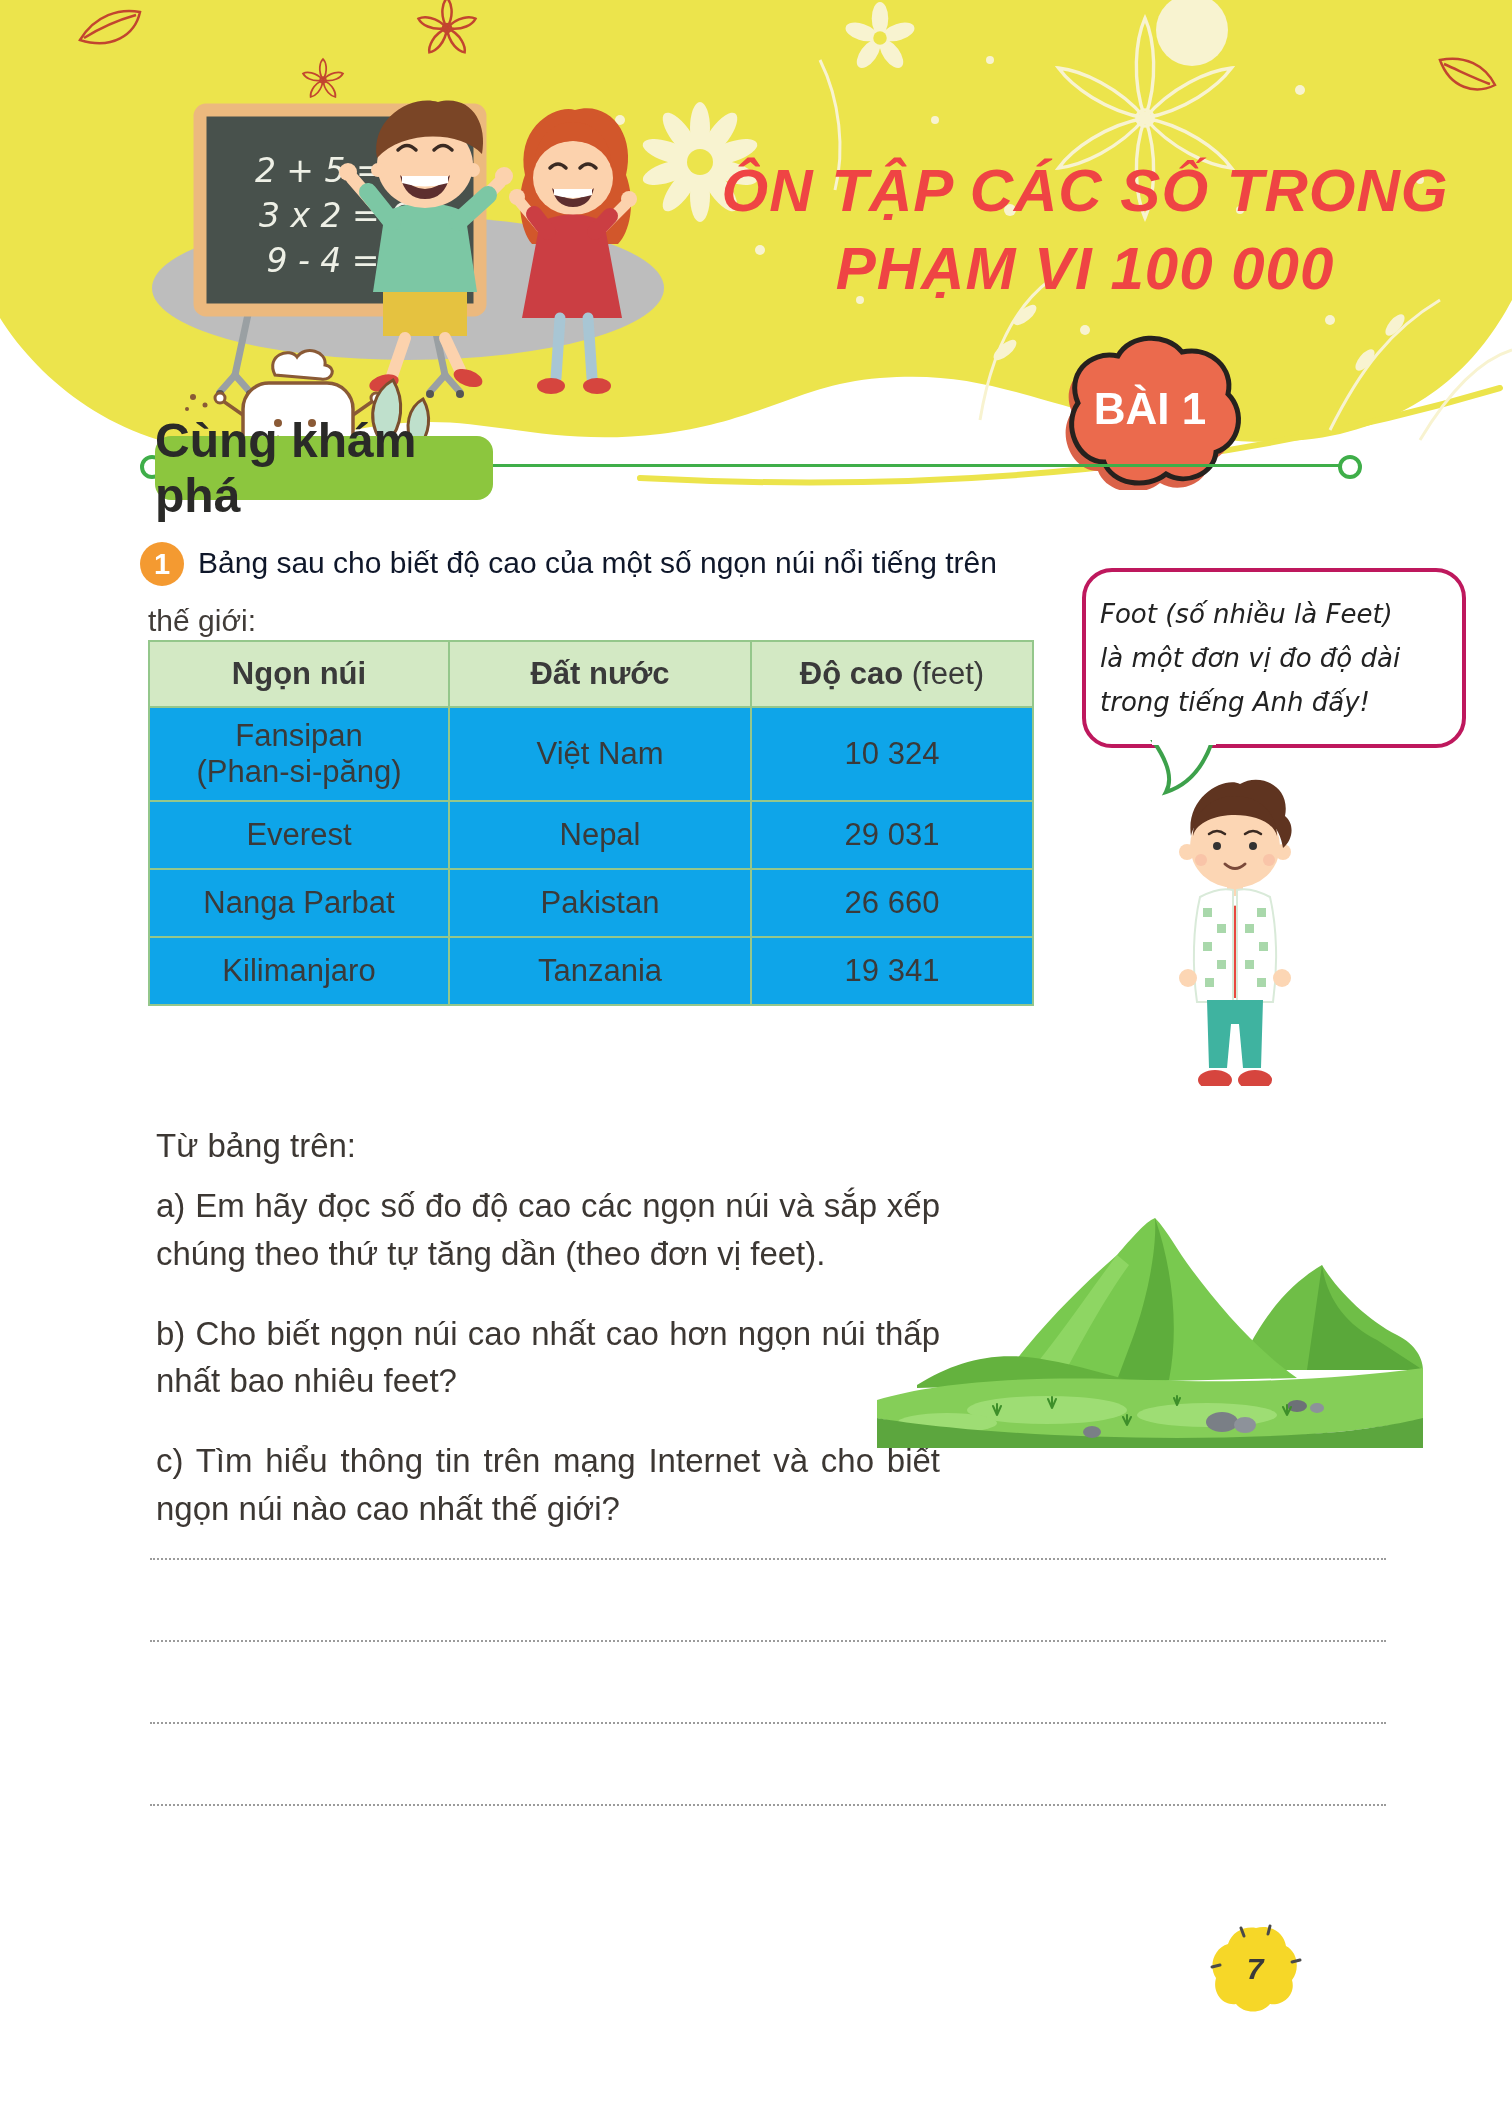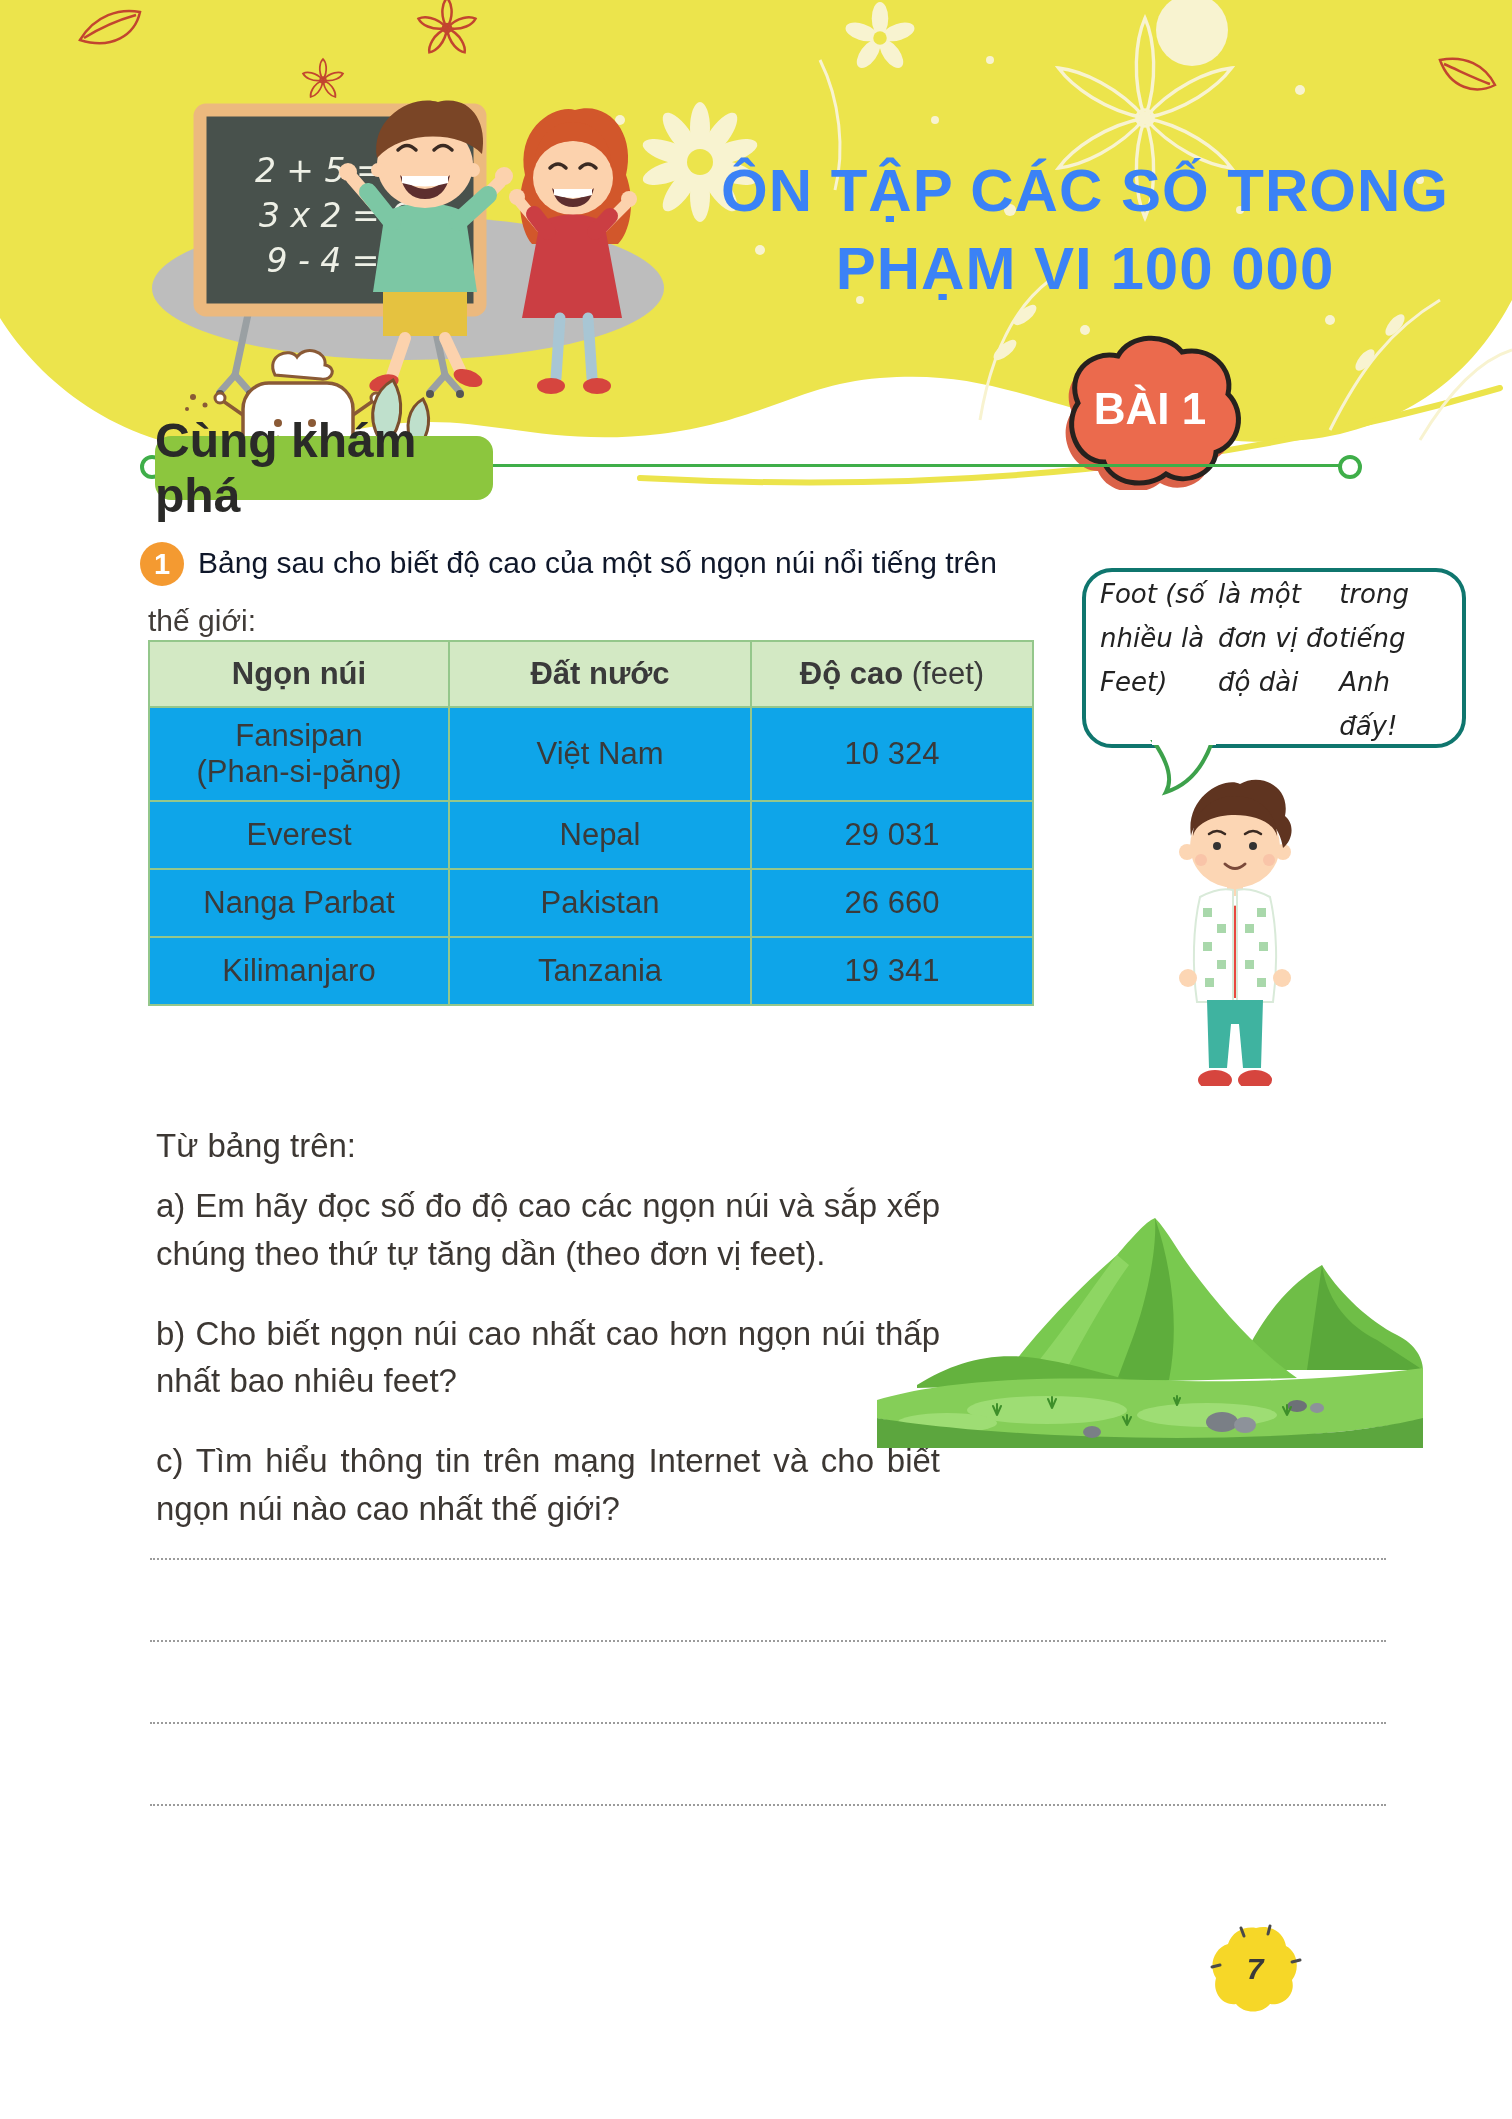--- a/index.html
+++ b/index.html
@@ -4,21 +4,21 @@
 <style>
   html,body{margin:0;padding:0;background:#fff;}
   .page{position:relative;width:1512px;height:2119px;background:#fff;overflow:hidden;
         font-family:"Liberation Sans",sans-serif;}
 
   
   .band-svg{position:absolute;left:0;top:0;width:1512px;height:500px;}
   .decor-svg{position:absolute;left:0;top:0;width:1512px;height:500px;pointer-events:none;}
   .kids-svg{position:absolute;left:140px;top:80px;width:560px;height:320px;}
   .title{position:absolute;left:690px;top:152px;width:790px;text-align:center;
-         font-weight:800;font-size:60px;line-height:78px;color:#3b82f6;letter-spacing:1px;}
+         font-weight:800;font-size:60px;line-height:78px;color:#ef4444;letter-spacing:1px;font-style:italic;}
   .badge-svg{position:absolute;left:1048px;top:328px;width:208px;height:162px;}
   .mallow-svg{position:absolute;left:175px;top:345px;width:260px;height:160px;}
 
   
   .explore-line{position:absolute;left:160px;top:464px;width:1184px;height:3px;background:#3fae49;}
   .explore-circle{position:absolute;width:16px;height:16px;border:4px solid #3fae49;border-radius:50%;background:#fff;}
   .explore-circle.left{left:140px;top:455px;}
   .explore-circle.right{left:1338px;top:455px;}
   .explore-label{position:absolute;left:155px;top:436px;width:338px;height:64px;background:#8cc63e;
          border-radius:16px;display:flex;align-items:center;justify-content:center;
@@ -36,21 +36,21 @@
           table-layout:fixed;font-size:31px;color:#3a3a3a;background:#0ea5e9;}
   .mtable th,.mtable td{border:2px solid #94c78b;text-align:center;vertical-align:middle;padding:2px;}
   .mtable thead th{background:#d3e9c4;height:60px;font-weight:bold;}
   .mtable .hdr-normal{font-weight:normal;}
   .mtable td{height:62px;}
   .mtable tr.tall td{height:88px;}
   .col1{width:300px}.col2{width:302px}.col3{width:282px}
 
   
   .bubble{position:absolute;left:1082px;top:568px;width:348px;height:172px;background:#fff;
-          border:4px solid #0f766e;border-radius:30px;display:flex;flex-direction:row;
+          border:4px solid #be185d;border-radius:30px;display:flex;flex-direction:column;
           justify-content:center;padding:0 14px;text-align:left;
           font-family:"DejaVu Sans",sans-serif;font-style:italic;font-size:26px;line-height:44px;color:#222;}
   .bubble-tail{position:absolute;left:1146px;top:740px;width:96px;height:58px;}
   .boy-svg{position:absolute;left:1150px;top:772px;width:170px;height:350px;}
 
   
   .questions{position:absolute;left:148px;top:1114px;width:800px;font-size:33px;line-height:1.45;
              color:#3c3733;text-align:justify;}
   .questions p{margin:8px;}
   .q-a{margin-top:12px !important;}

